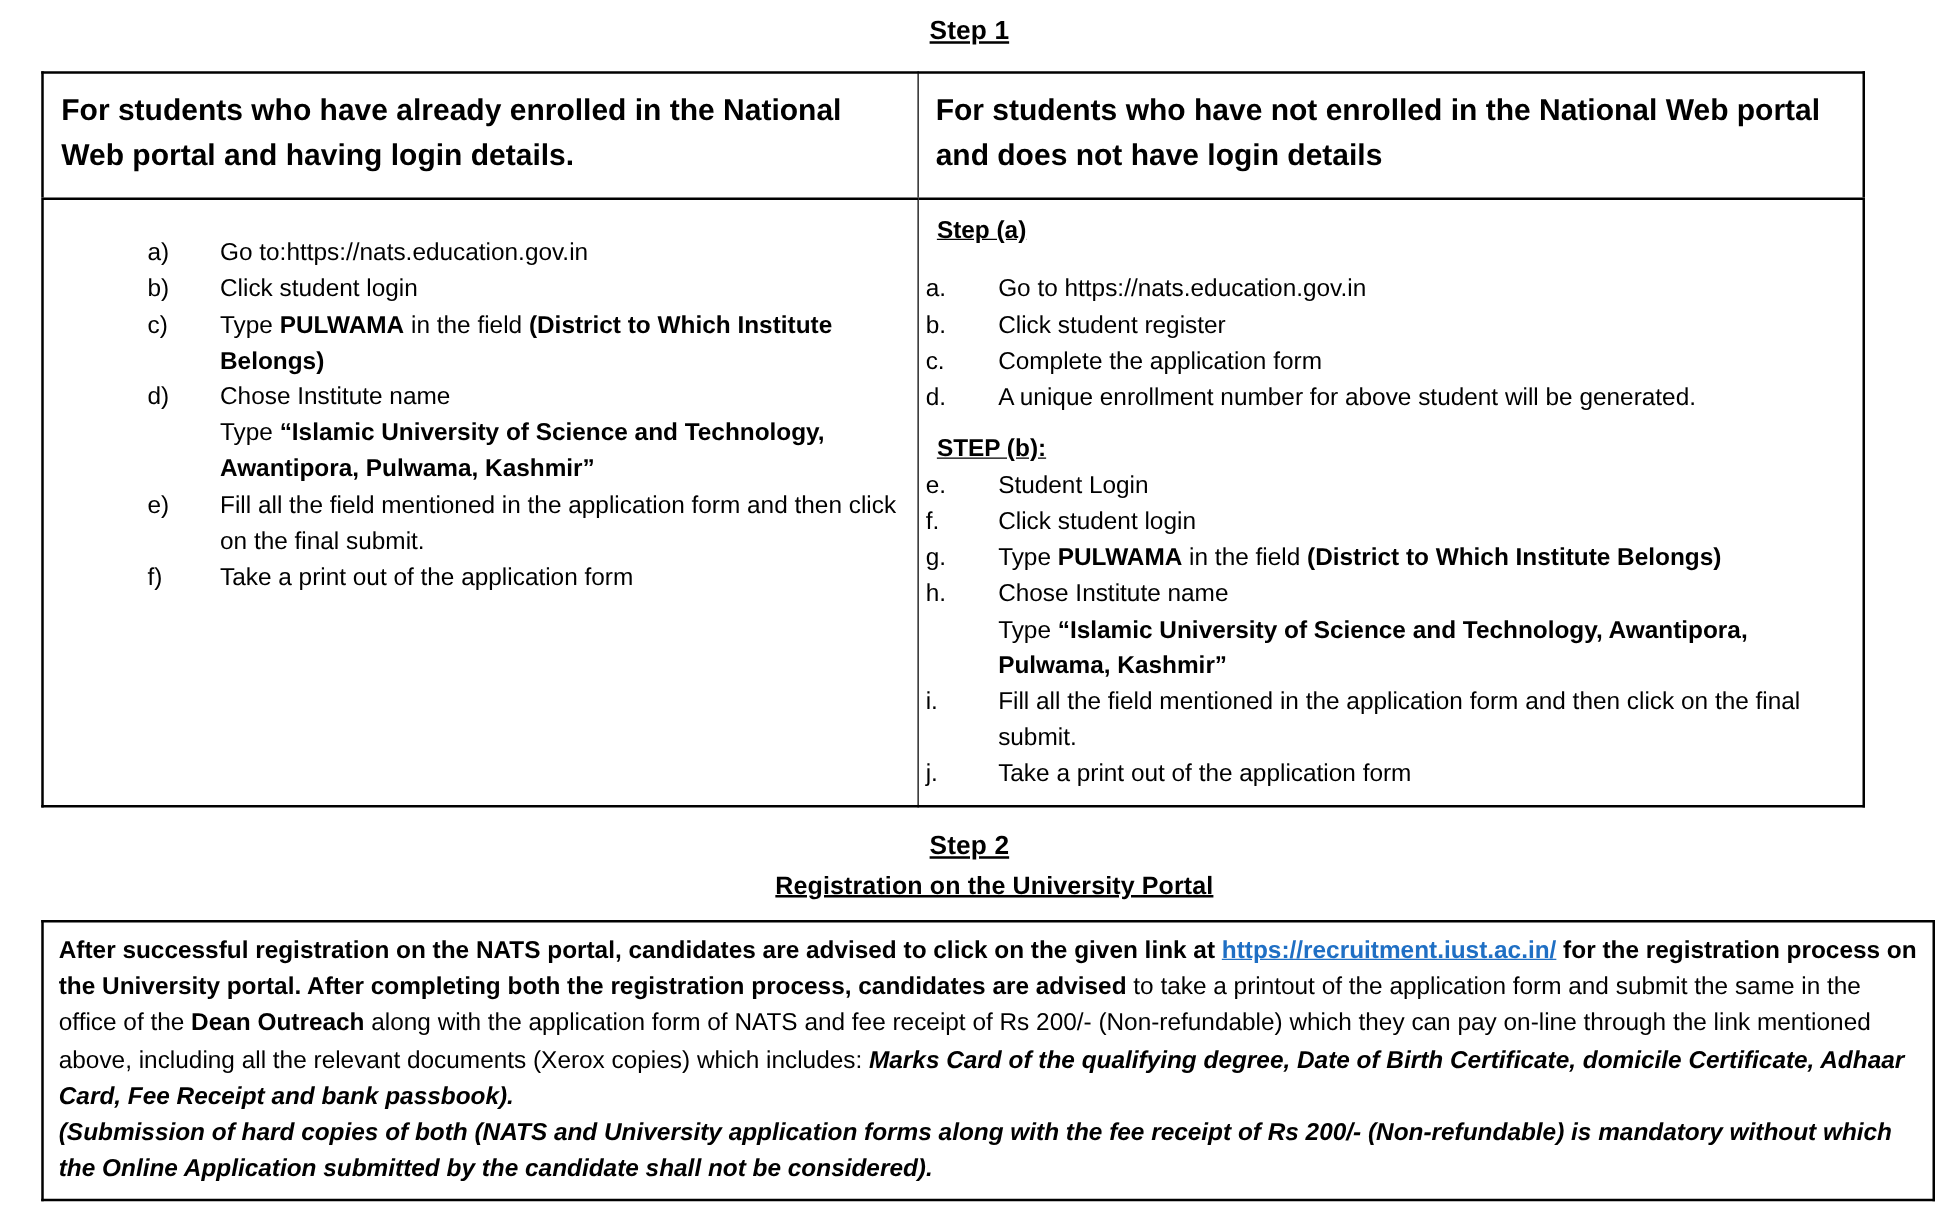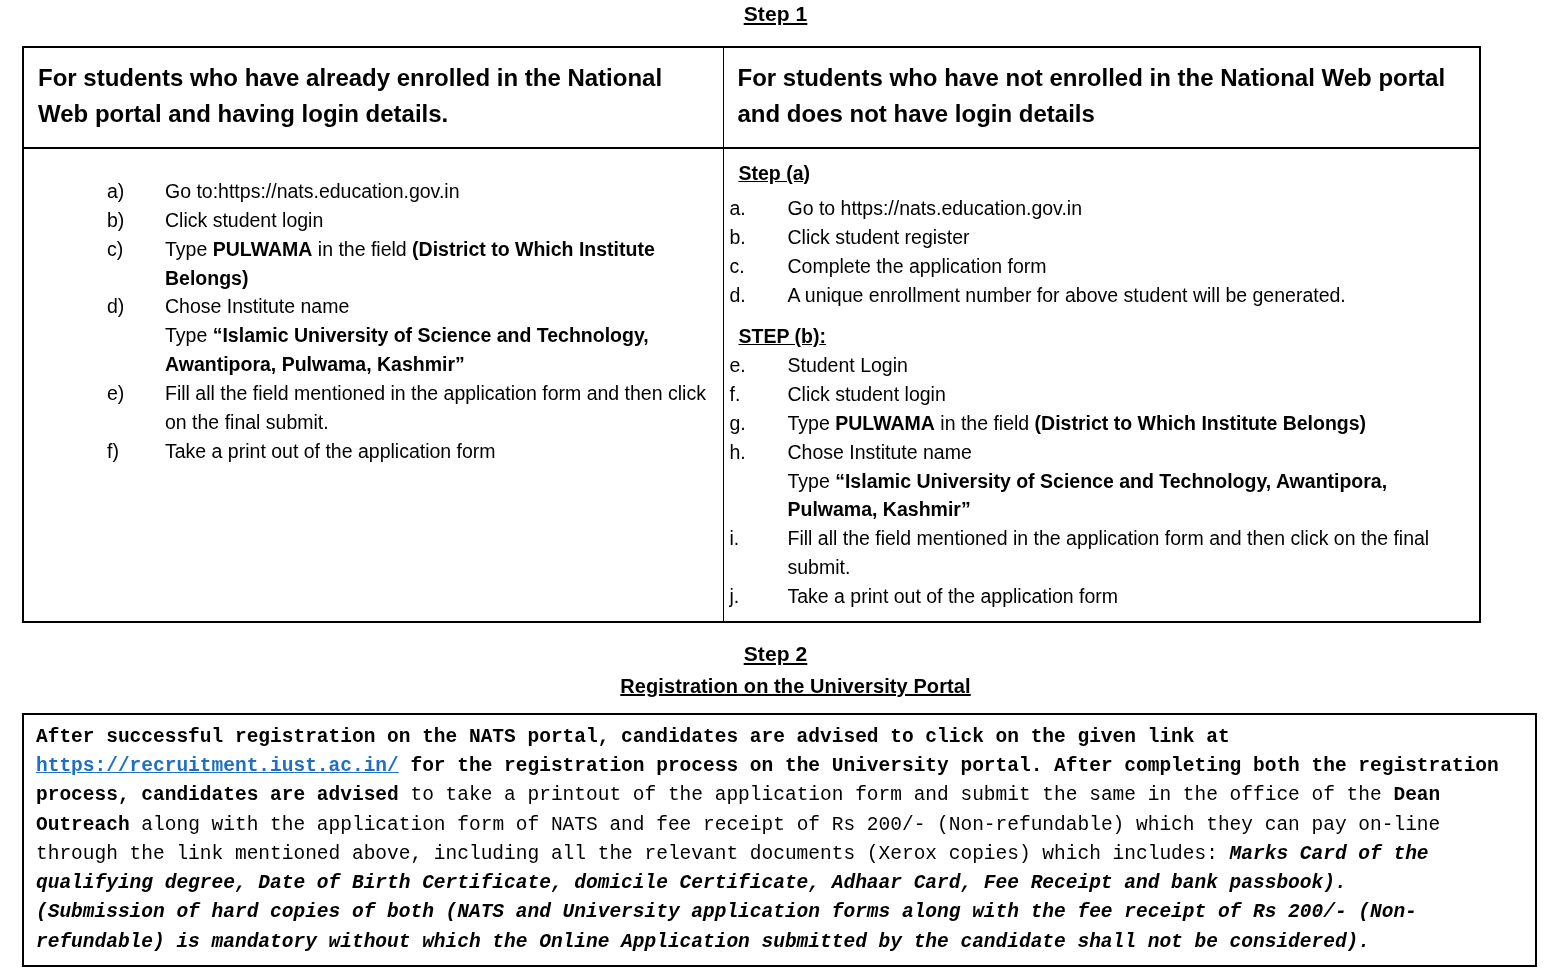--- a/index.html
+++ b/index.html
@@ -7,21 +7,21 @@
     margin: 0; padding: 0;
     background: #ffffff;
   }
   body {
     width: 1551px; height: 979px;
     font-family: "Liberation Sans", sans-serif;
     color: #000000;
     overflow: hidden;
   }
 
-  .page { position: relative; width: 1551px; height: 784px; padding: 0; }
+  .page { position: relative; width: 1551px; height: 784px; padding: 11px; }
 
   
   .heading-block { text-align: center; }
   .h-step {
     font-size: 21px; font-weight: bold; text-decoration: underline;
     line-height: 1.0; letter-spacing: 0.1px;
   }
   .h-sub {
     font-size: 20px; font-weight: bold; text-decoration: underline;
     line-height: 1.0; letter-spacing: 0.1px;
@@ -73,21 +73,21 @@
   .gap-above { margin-top: 27px; }
 
   #left-list { margin-top: 28px; margin-left: 77px; }
   .right-list { margin-left: 56px; margin-top: 6px; }
 
   .step-label {
     font-size: 19.5px; font-weight: bold; text-decoration: underline;
     line-height: 1.3;
   }
   .step-label .plain { text-decoration: none; font-weight: bold; }
-  #step-a-label { margin: 12px 0 8px 9px; }
+  #step-a-label { margin: 12px 0 20px 9px; }
   #step-b-label { margin: 14px 0 2px 9px; }
 
   b, .b { font-weight: bold; }
 
   
   #step2-heading { padding-top: 20px; }
   #step2-sub { padding-top: 12px; margin-left: 40px; }
 
   
   #bottom-table {
@@ -95,21 +95,21 @@
     margin: 17px 0 0 22px;
     border: 2px solid #000;
     border-collapse: collapse;
   }
   #bottom-table td { border: 1px solid #000; vertical-align: top; }
   .para-cell {
     padding: 8px 12px 8px 12px;
     font-size: 19.5px;
     line-height: 1.50;
   }
-  .para-cell p { margin: 0; font-family: Liberation Mono, monospace; }
+  .para-cell p { margin: 0; }
   .ital { font-style: italic; font-weight: bold; }
   a.link {
     color: #1F6FC4;
     text-decoration: underline;
     font-weight: bold;
   }
 </style>
 </head>
 <body>
 

